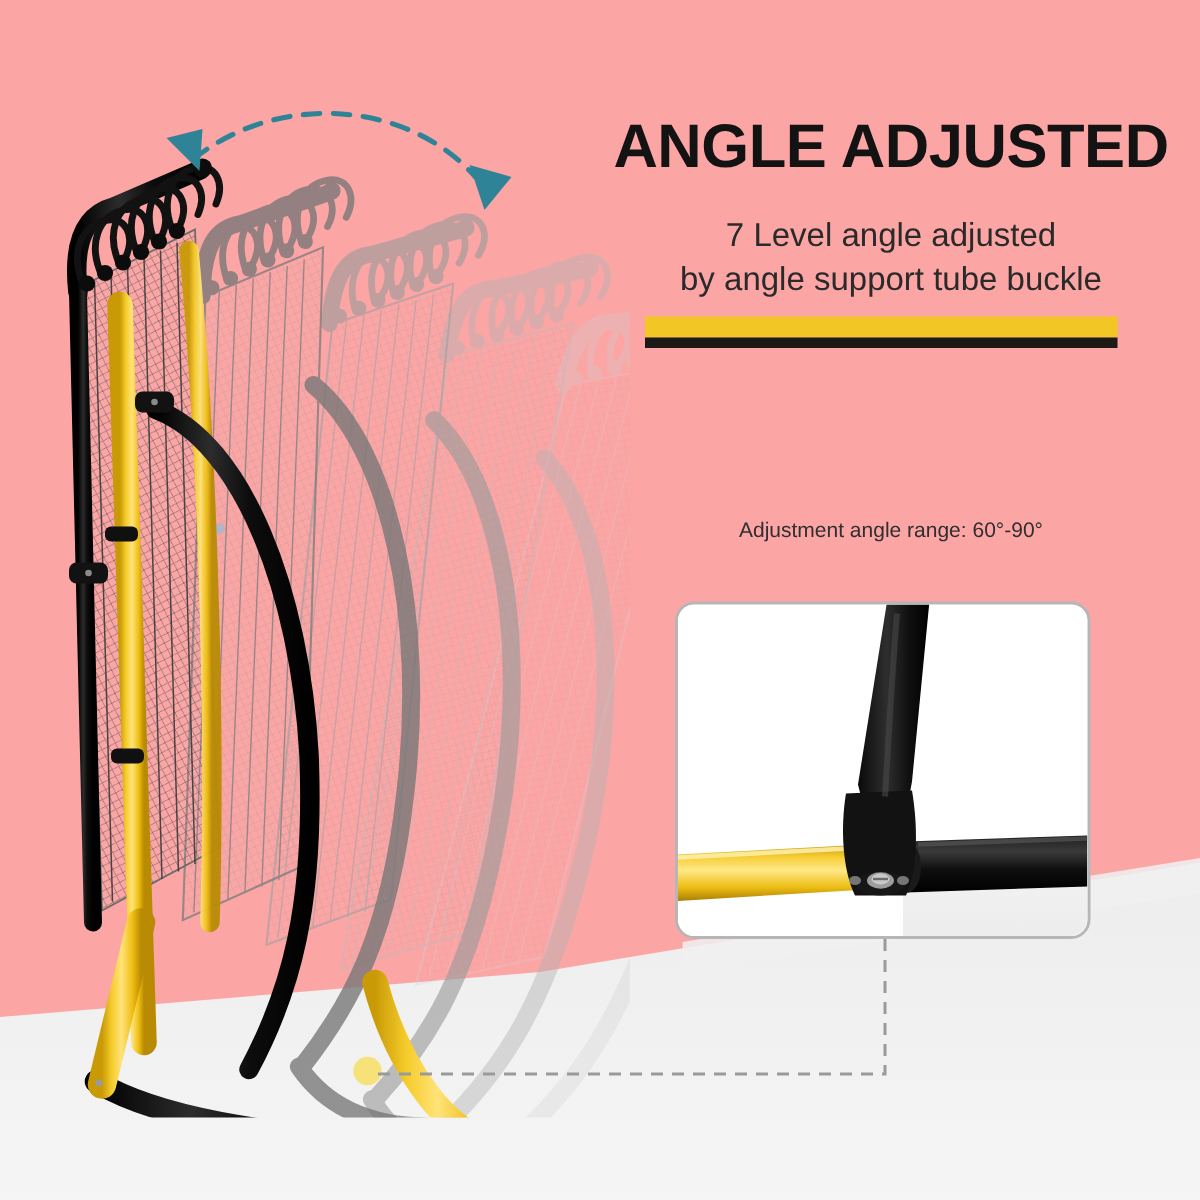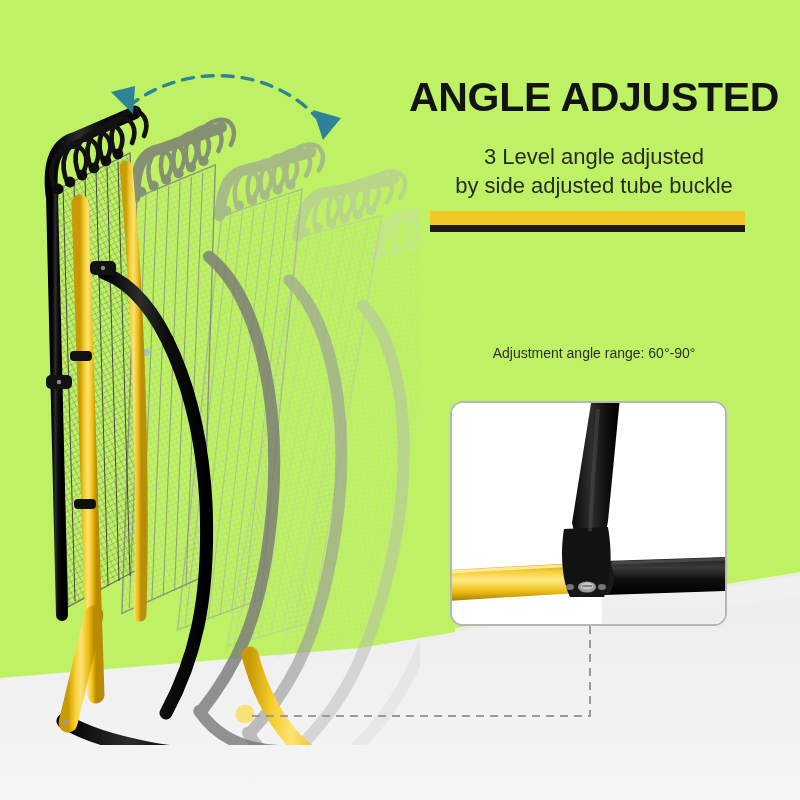--- a/index.html
+++ b/index.html
@@ -4,21 +4,21 @@
 <style>
   html, body {
     margin: 0;
     padding: 0;
     background: #ffffff;
   }
   #page {
     position: relative;
     width: 800px;
     height: 800px;
-    background: #bef264;
+    background: #fca5a5;
     overflow: hidden;
     font-family: "Liberation Sans", sans-serif;
   }
 
   
   .floor {
     position: absolute;
     left: 0; top: 0;
     width: 800px; height: 800px;
     pointer-events: none;
@@ -411,22 +411,22 @@
 
   <svg class="arcarrow" viewBox="0 0 260 115" xmlns="http://www.w3.org/2000/svg">
     <path d="M34,44 C92,-2 178,6 222,56" fill="none" stroke="#2E8496" stroke-width="3.4" stroke-dasharray="11 9" stroke-linecap="round"></path>
     <path d="M38,52 L16,30 L40,24 Z" fill="#2E8496"></path>
     <path d="M218,48 L246,56 L228,78 Z" fill="#2E8496"></path>
   </svg>
 
   <div class="headline">ANGLE ADJUSTED</div>
 
   <div class="subhead">
-    <span>3 Level angle adjusted</span>
-    <span>by side adjusted tube buckle</span>
+    <span>7 Level angle adjusted</span>
+    <span>by angle support tube buckle</span>
   </div>
 
   <div class="rulebar">
     <div class="bar-yellow"></div>
     <div class="bar-dark"></div>
   </div>
 
   <div class="angle-note">Adjustment angle range: 60°-90°</div>
 
   <div class="inset">

